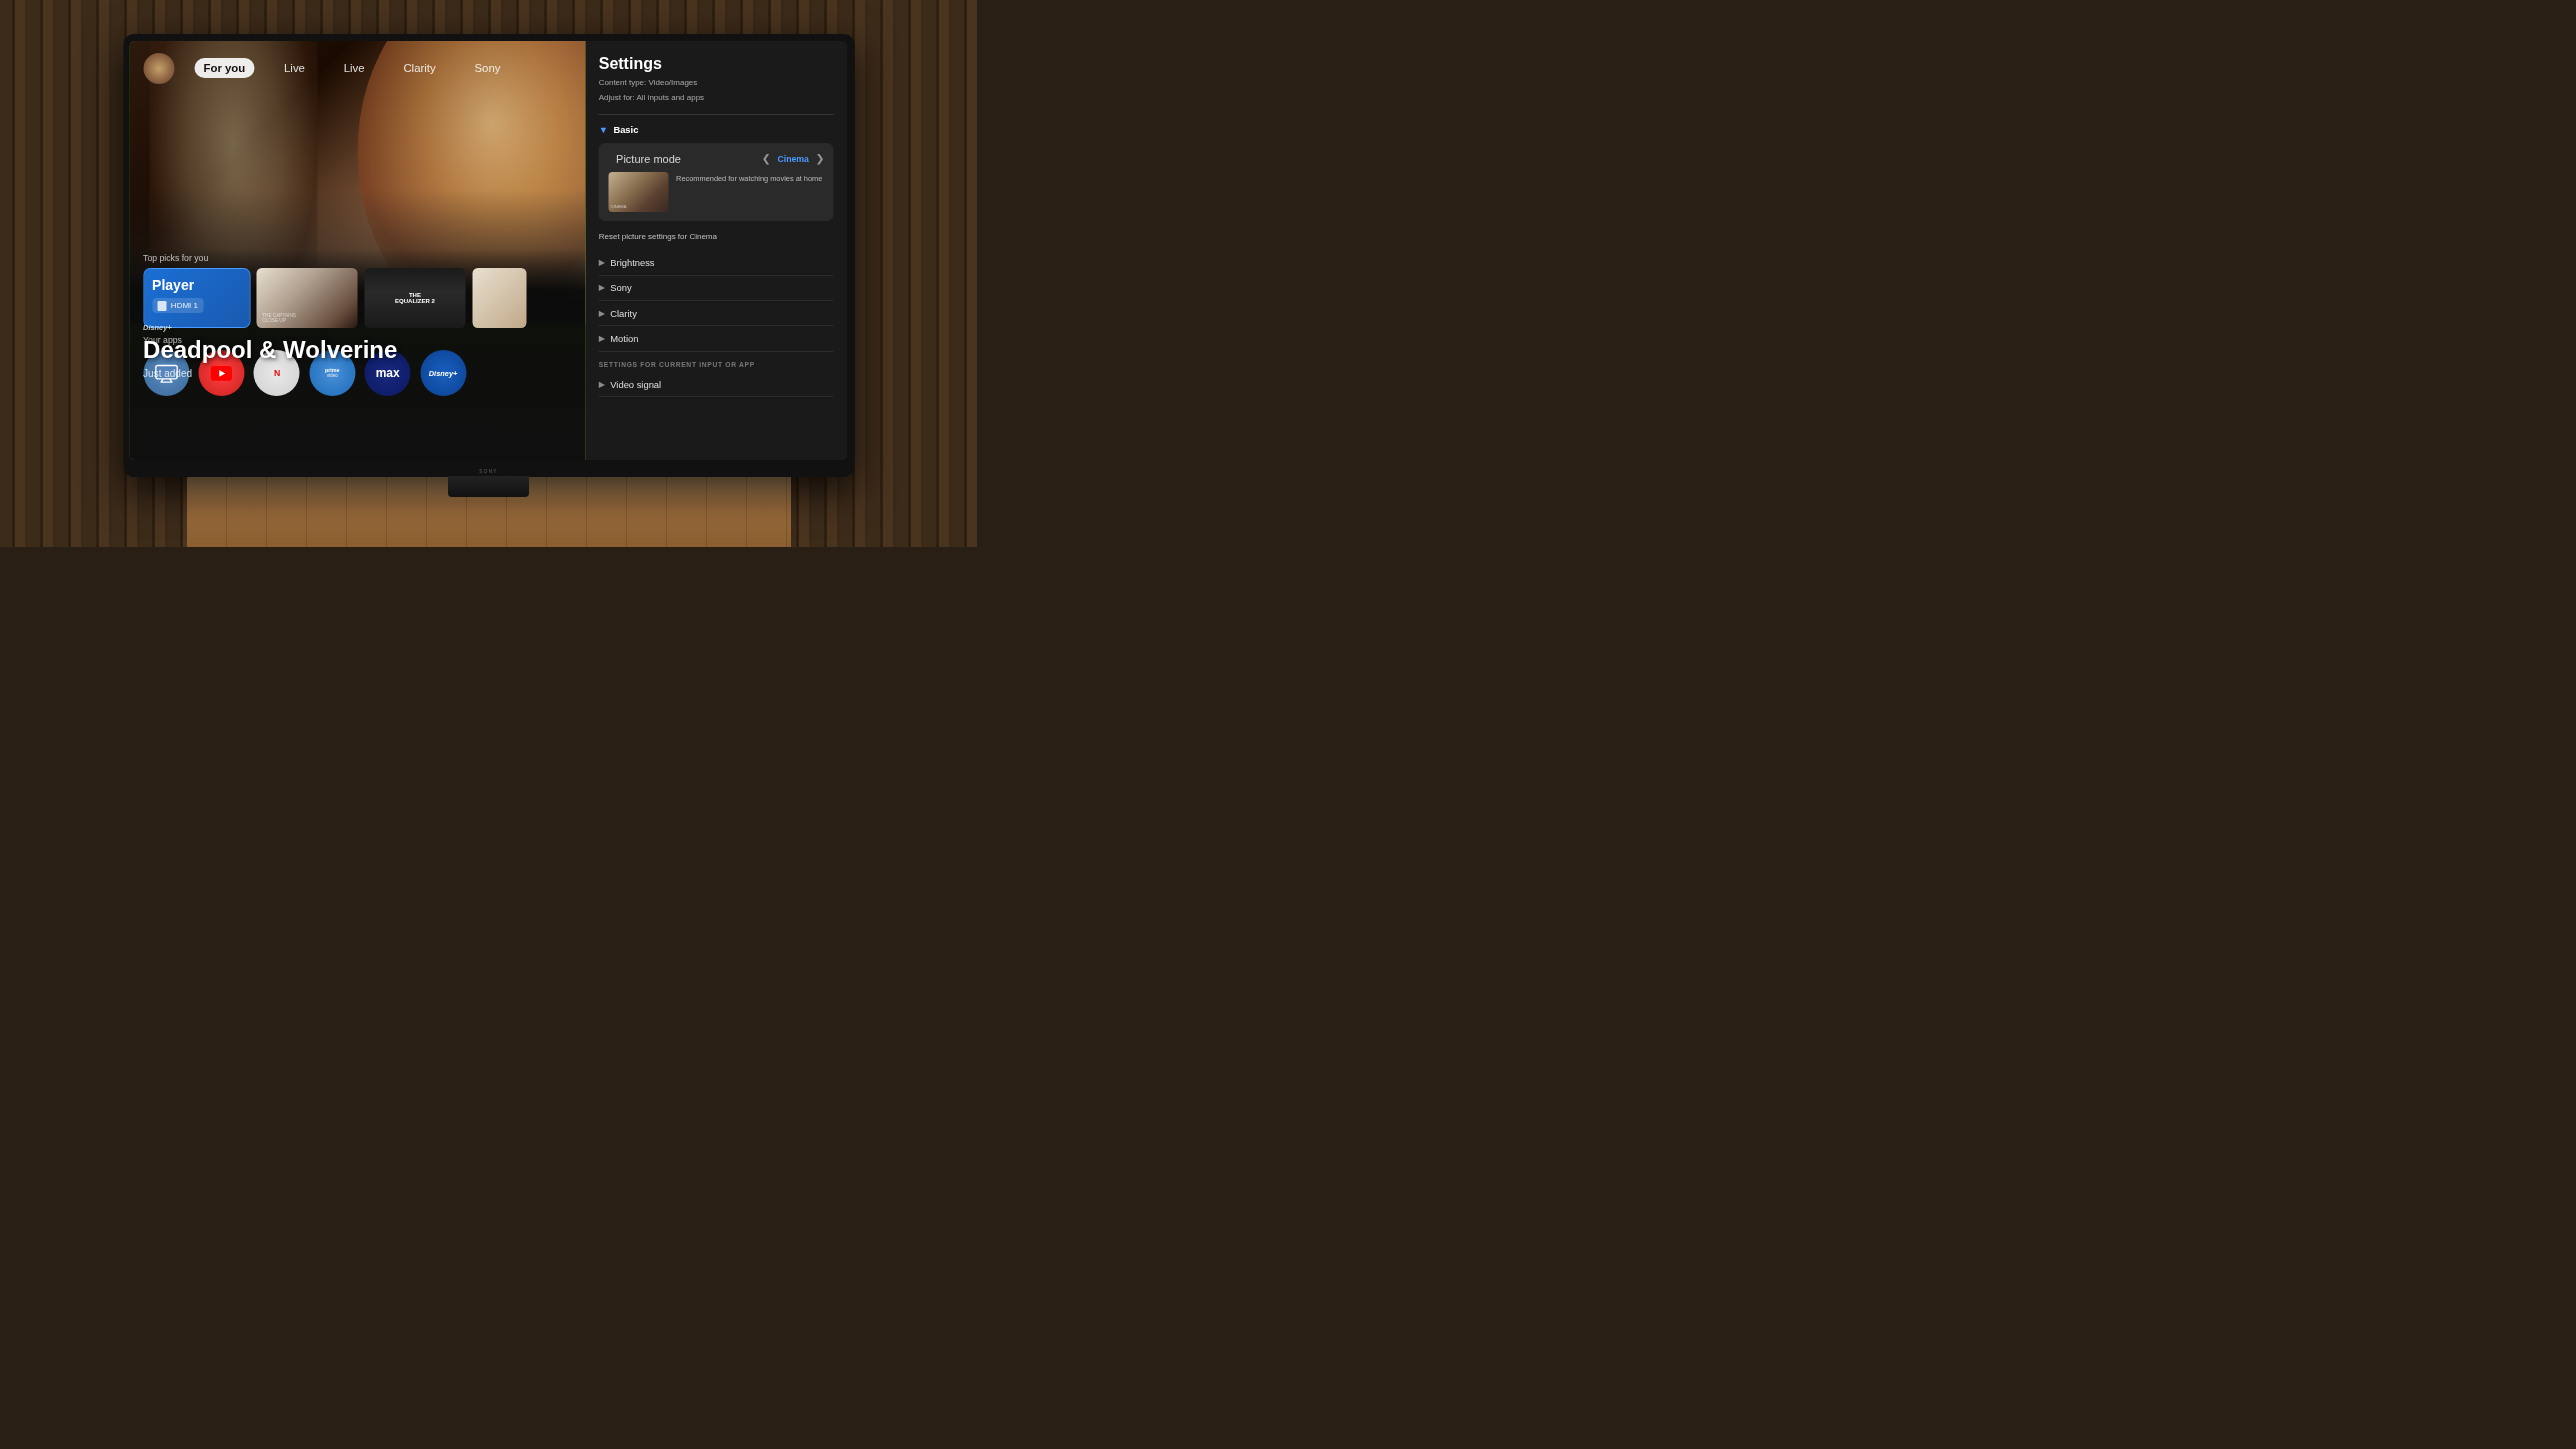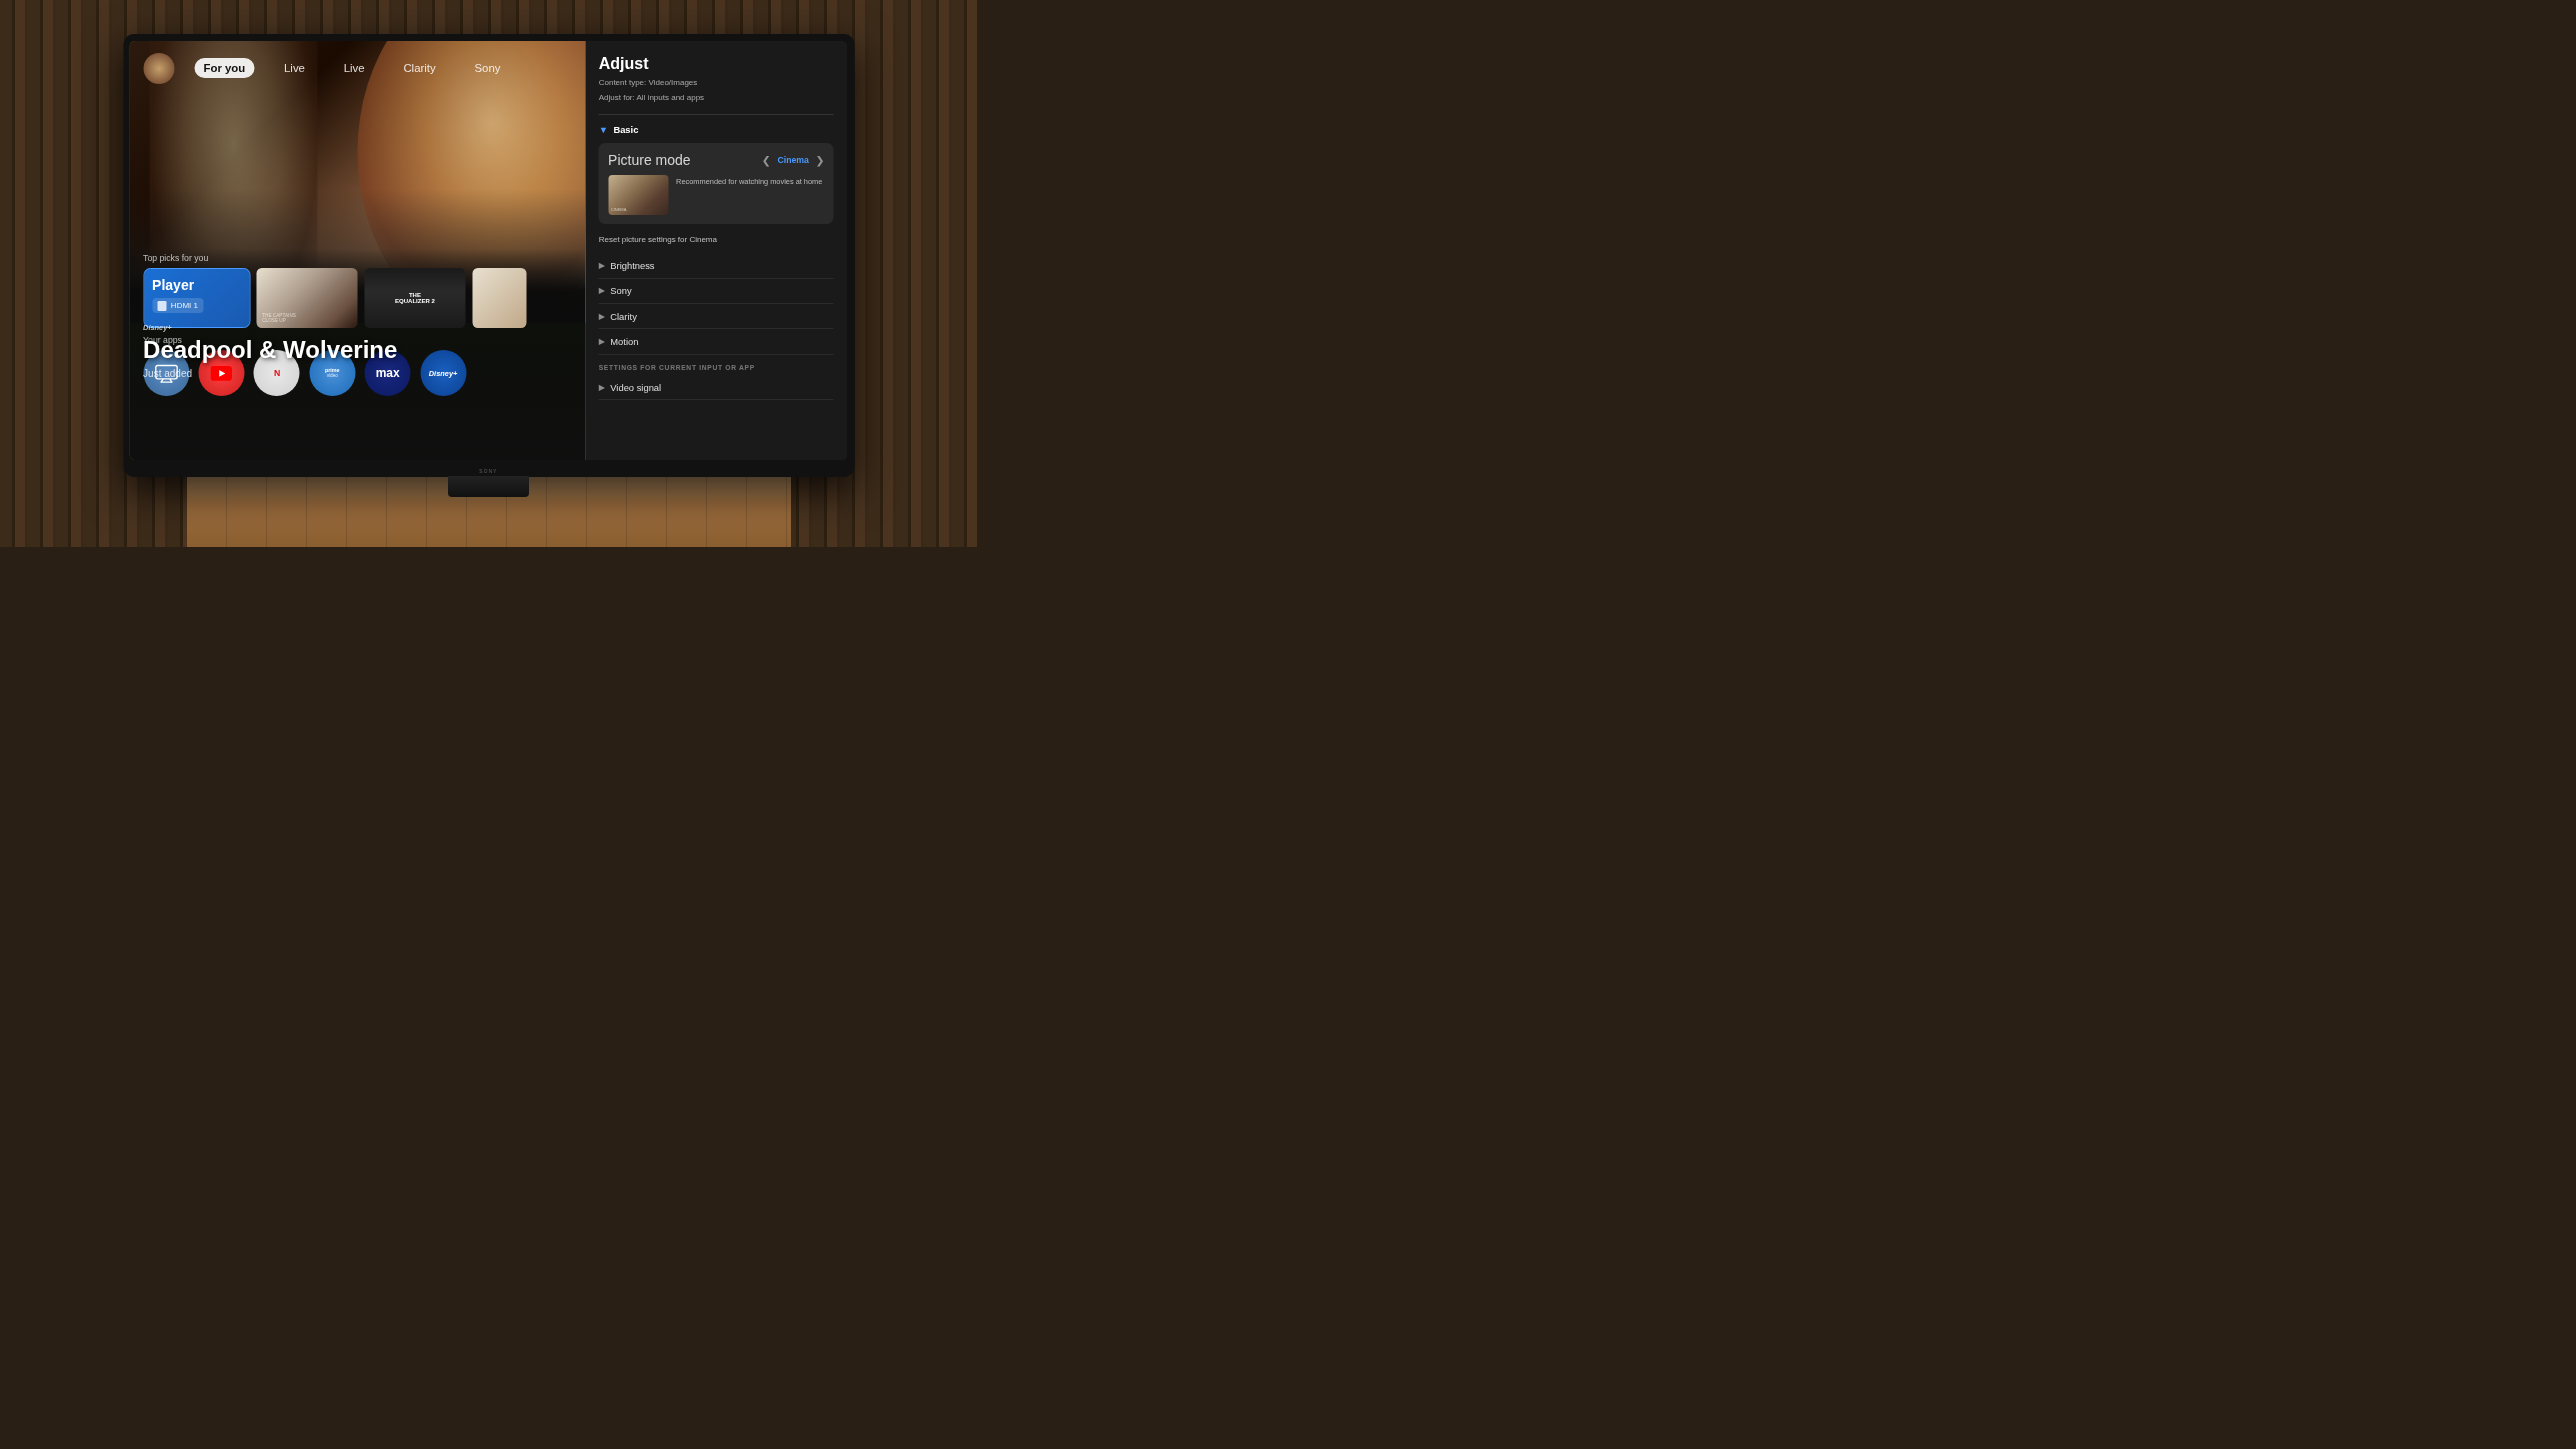--- a/index.html
+++ b/index.html
@@ -376,22 +376,23 @@
     }
 
     .picture-mode-row {
       display: flex;
       align-items: center;
       justify-content: space-between;
       margin-bottom: 6.7px;
     }
 
     .picture-mode-label {
-      font-size: 14px;
+      font-size: 11px;
       color: rgba(255,255,255,0.8);
+      margin-left: 8px;
     }
 
     .picture-mode-controls {
       display: flex;
       align-items: center;
       gap: 6.7px;
     }
 
     .mode-arrow {
       color: rgba(255,255,255,0.5);
@@ -617,21 +618,21 @@
             <span class="max-text">max</span>
           </div>
           <div class="app-icon app-disney">
             <span style="font-size:7.4px;font-weight:900;color:#fff;font-style:italic;">Disney+</span>
           </div>
         </div>
       </div>
     </div>
 
     <div class="settings-panel">
-      <div class="settings-title">Adjust</div>
+      <div class="settings-title">Settings</div>
       <div class="settings-subtitle">Content type: Video/Images</div>
       <div class="settings-subtitle">Adjust for: All inputs and apps</div>
 
       <div class="settings-divider"></div>
 
       <div class="section-header">
         <span class="section-arrow">▼</span>
         <span class="section-label">Basic</span>
       </div>
 

